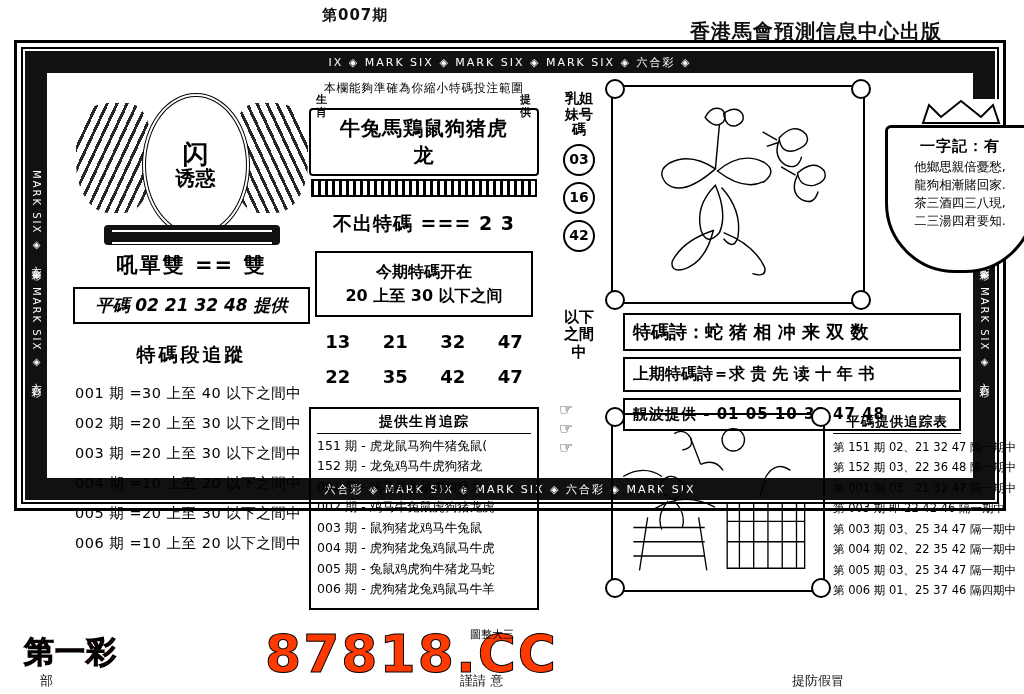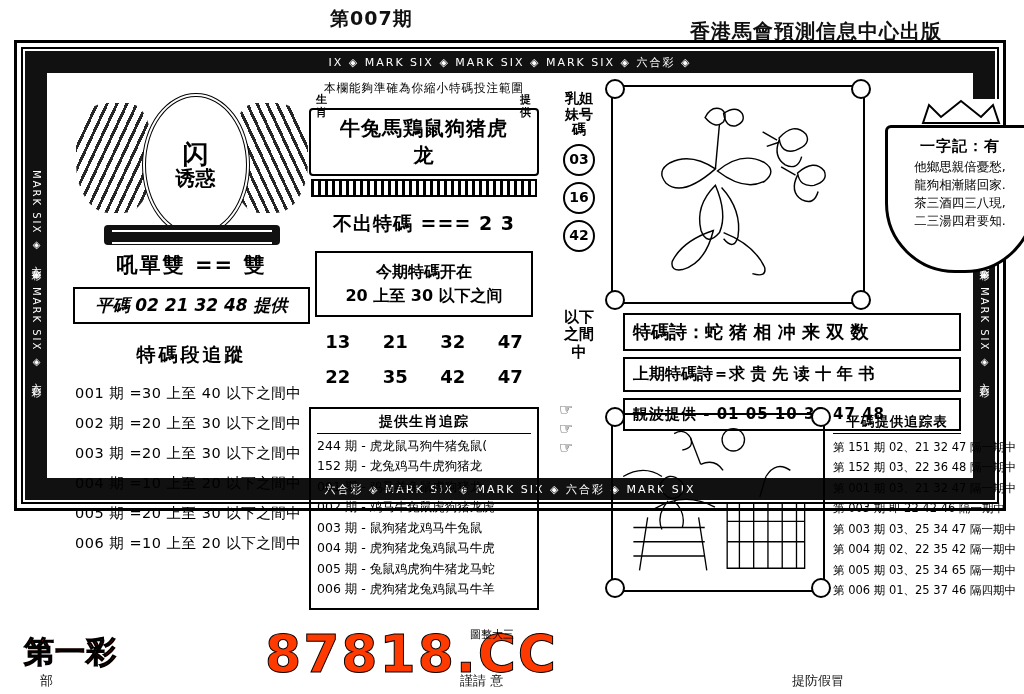--- a/index.html
+++ b/index.html
@@ -9,22 +9,22 @@
     font-family:"DejaVu Sans","Liberation Sans",sans-serif;
     overflow:hidden;
     position:relative;
   }
   .page{
     position:absolute;left:0;top:0;width:1024px;height:694px;
     background:#fff;
   }
   
   .hdr-issue{
-    position:absolute;left:330px;top:6px;
-    font-size:19px;font-weight:bold;color:#111;
+    position:absolute;left:322px;top:6px;
+    font-size:15px;font-weight:bold;color:#111;
     letter-spacing:1px;
   }
   .hdr-right{
     position:absolute;left:690px;top:18px;
     font-size:20px;font-weight:bold;color:#111;
     letter-spacing:1px;white-space:nowrap;
   }
   
   .frame{
     position:absolute;left:14px;top:40px;width:992px;height:471px;
@@ -314,21 +314,21 @@
         </div>
         <div class="numrow">
           <span>22</span>
           <span>35</span>
           <span>42</span>
           <span>47</span>
         </div>
 
         <div class="tbl-track">
           <div class="t-title">提供生肖追踪</div>
-          <div class="t-row">244 期 - 虎龙鼠马狗牛猪兔鼠(</div>
+          <div class="t-row">151 期 - 虎龙鼠马狗牛猪兔鼠(</div>
           <div class="t-row">152 期 - 龙兔鸡马牛虎狗猪龙</div>
           <div class="t-row">001 期 - 鸡马羊兔鼠虎狗猪龙</div>
           <div class="t-row">002 期 - 鸡马牛兔鼠虎狗猪龙虎</div>
           <div class="t-row">003 期 - 鼠狗猪龙鸡马牛兔鼠</div>
           <div class="t-row">004 期 - 虎狗猪龙兔鸡鼠马牛虎</div>
           <div class="t-row">005 期 - 兔鼠鸡虎狗牛猪龙马蛇</div>
           <div class="t-row">006 期 - 虎狗猪龙兔鸡鼠马牛羊</div>
         </div>
       </div>
 
@@ -426,21 +426,21 @@
           </div>
 
           <div class="br-table">
             <div class="t-title">平碼提供追踪表</div>
             <div class="t-row">第 151 期 02、21  32  47 隔一期中</div>
             <div class="t-row">第 152 期 03、22  36  48 隔一期中</div>
             <div class="t-row">第 001 期 03、21  32  47 隔一期中</div>
             <div class="t-row">第 003 期 即 22  42  46 隔一期中</div>
             <div class="t-row">第 003 期 03、25  34  47 隔一期中</div>
             <div class="t-row">第 004 期 02、22  35  42 隔一期中</div>
-            <div class="t-row">第 005 期 03、25  34  65 隔一期中</div>
+            <div class="t-row">第 005 期 03、25  34  47 隔一期中</div>
             <div class="t-row">第 006 期 01、25  37  46 隔四期中</div>
           </div>
         </div>
 
       </div>
     </div>
   </div>
 
   <div class="bottom-strip">
     <div class="bstrip-logo">第一彩</div>

